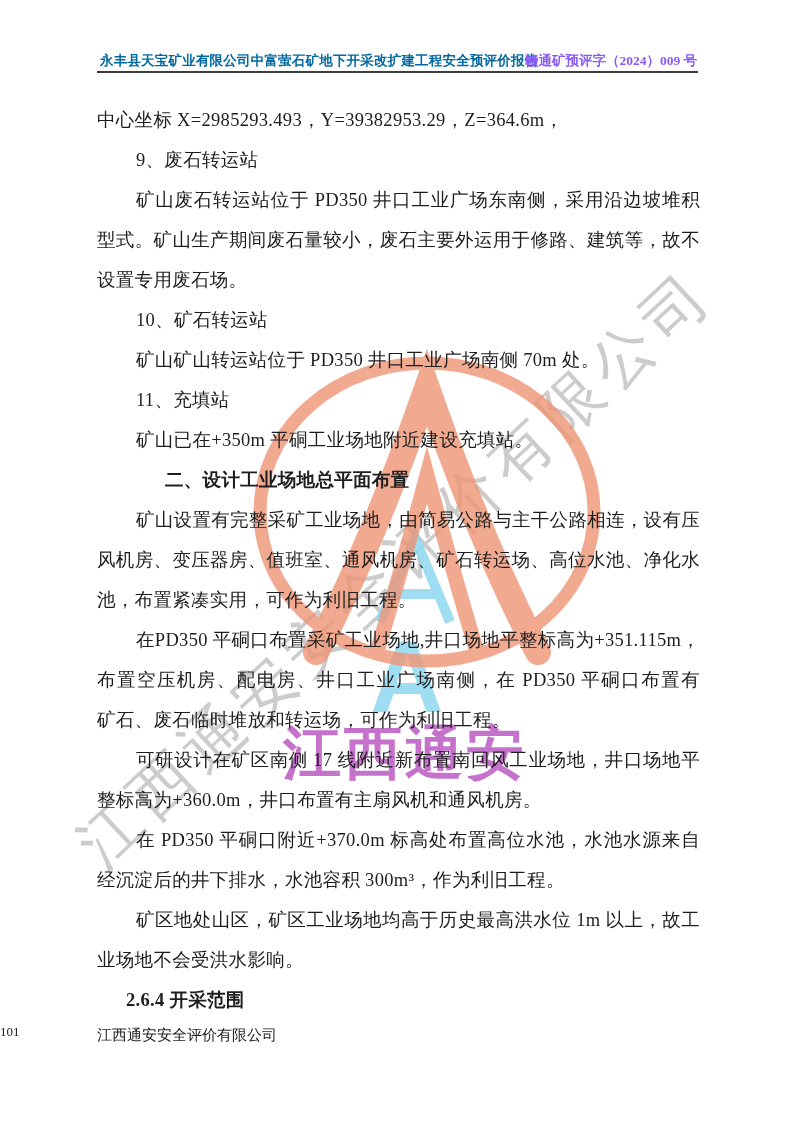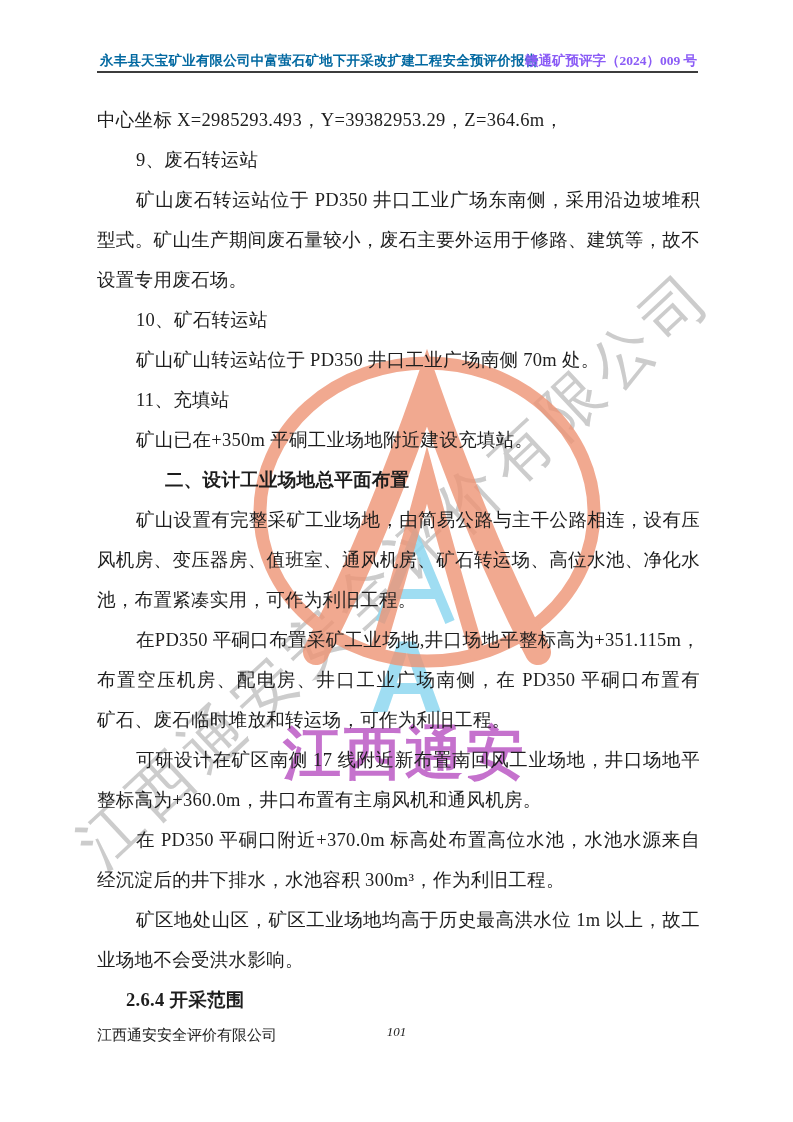--- a/index.html
+++ b/index.html
@@ -12,21 +12,21 @@
   .hdr-right { position:absolute; right:96px; top:52px; font-size:13.5px; font-weight:bold; color:#8b5cf6; white-space:nowrap; z-index:3; }
   .hdr-rule  { position:absolute; left:97px; top:71px; width:601px; height:2px; background:#3c3c3c; z-index:3; }
   
   .doc-body { position:absolute; left:97px; top:100px; width:603px; z-index:2; }
   .line { height:40px; line-height:40px; font-size:18.5px; white-space:nowrap; letter-spacing:0.3px; }
   .line.fill   { text-align:justify; text-align-last:justify; }
   .line.indent { padding-left:39px; }
   .line.bold   { font-weight:bold;margin-left:29px; }
   
   .ftr-company { position:absolute; left:97px; top:1026px; font-size:15px; z-index:3; white-space:nowrap; }
-  .ftr-page    { position:absolute; left:0; top:1024px; width:100%; text-align:center; font-size:13px; z-index:3;font-style:italic; }
+  .ftr-page    { position:absolute; left:0; top:1024px; width:100%; text-align:left; font-size:13px; z-index:3; }
   
   .wm { position:absolute; inset:0; z-index:1; pointer-events:none; }
   .wm-diag {
     position:absolute; left:88px; top:824px; height:62px; line-height:62px;
     font-size:62px; letter-spacing:8px; white-space:nowrap;
     transform:rotate(-43deg); transform-origin:0 50%; opacity:0.5;
   }
   .wm-red {
     position:absolute; left:283px; top:722px; height:64px; line-height:64px;
     font-size:58px; letter-spacing:3px; white-space:nowrap; opacity:0.62;

